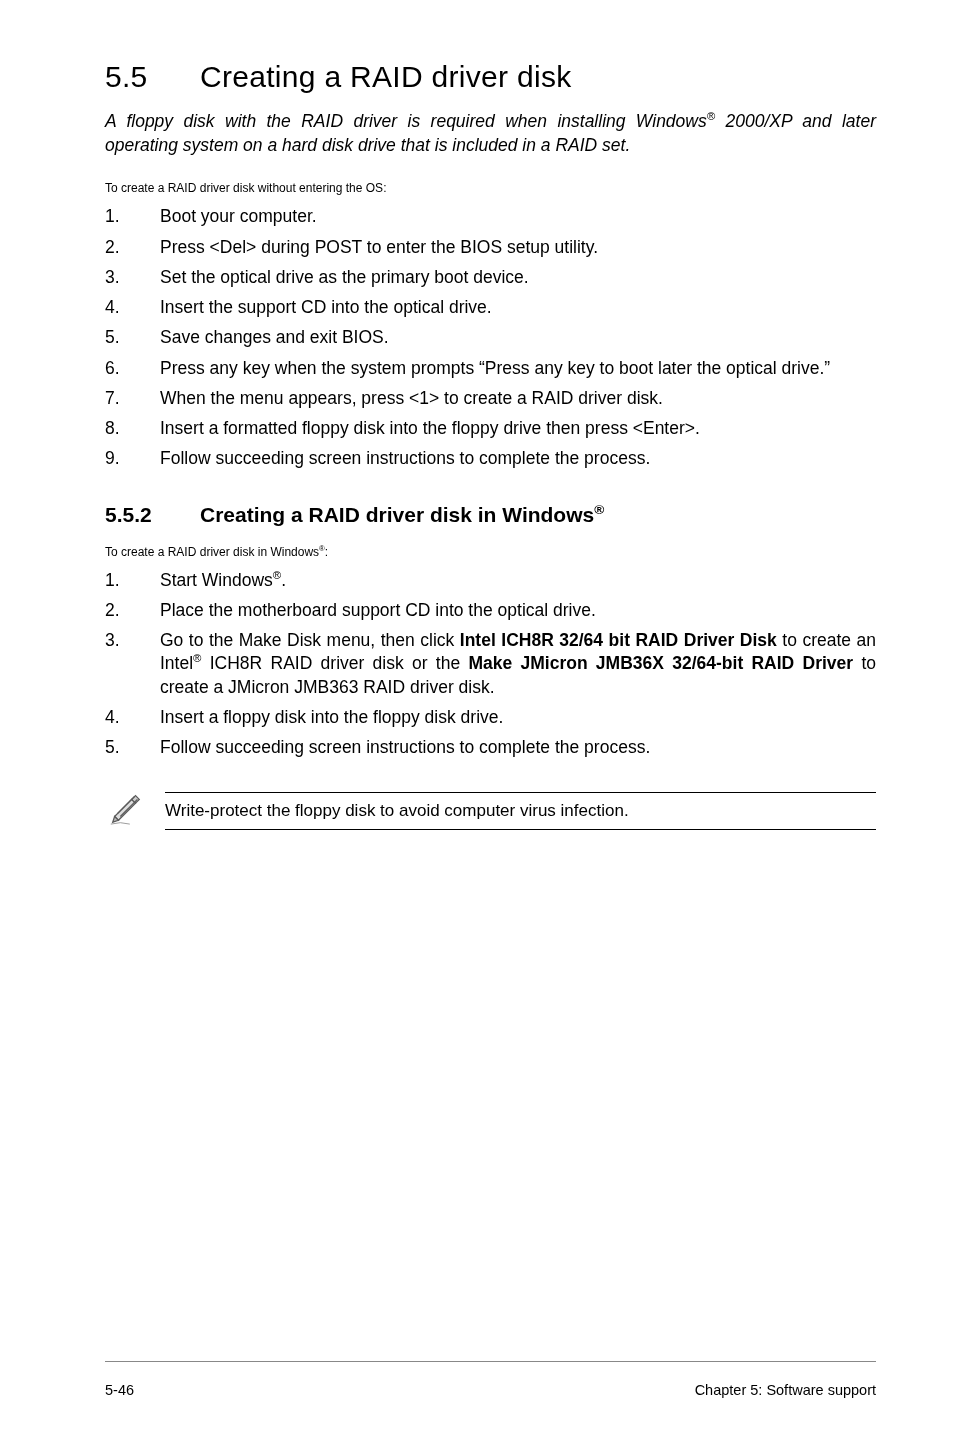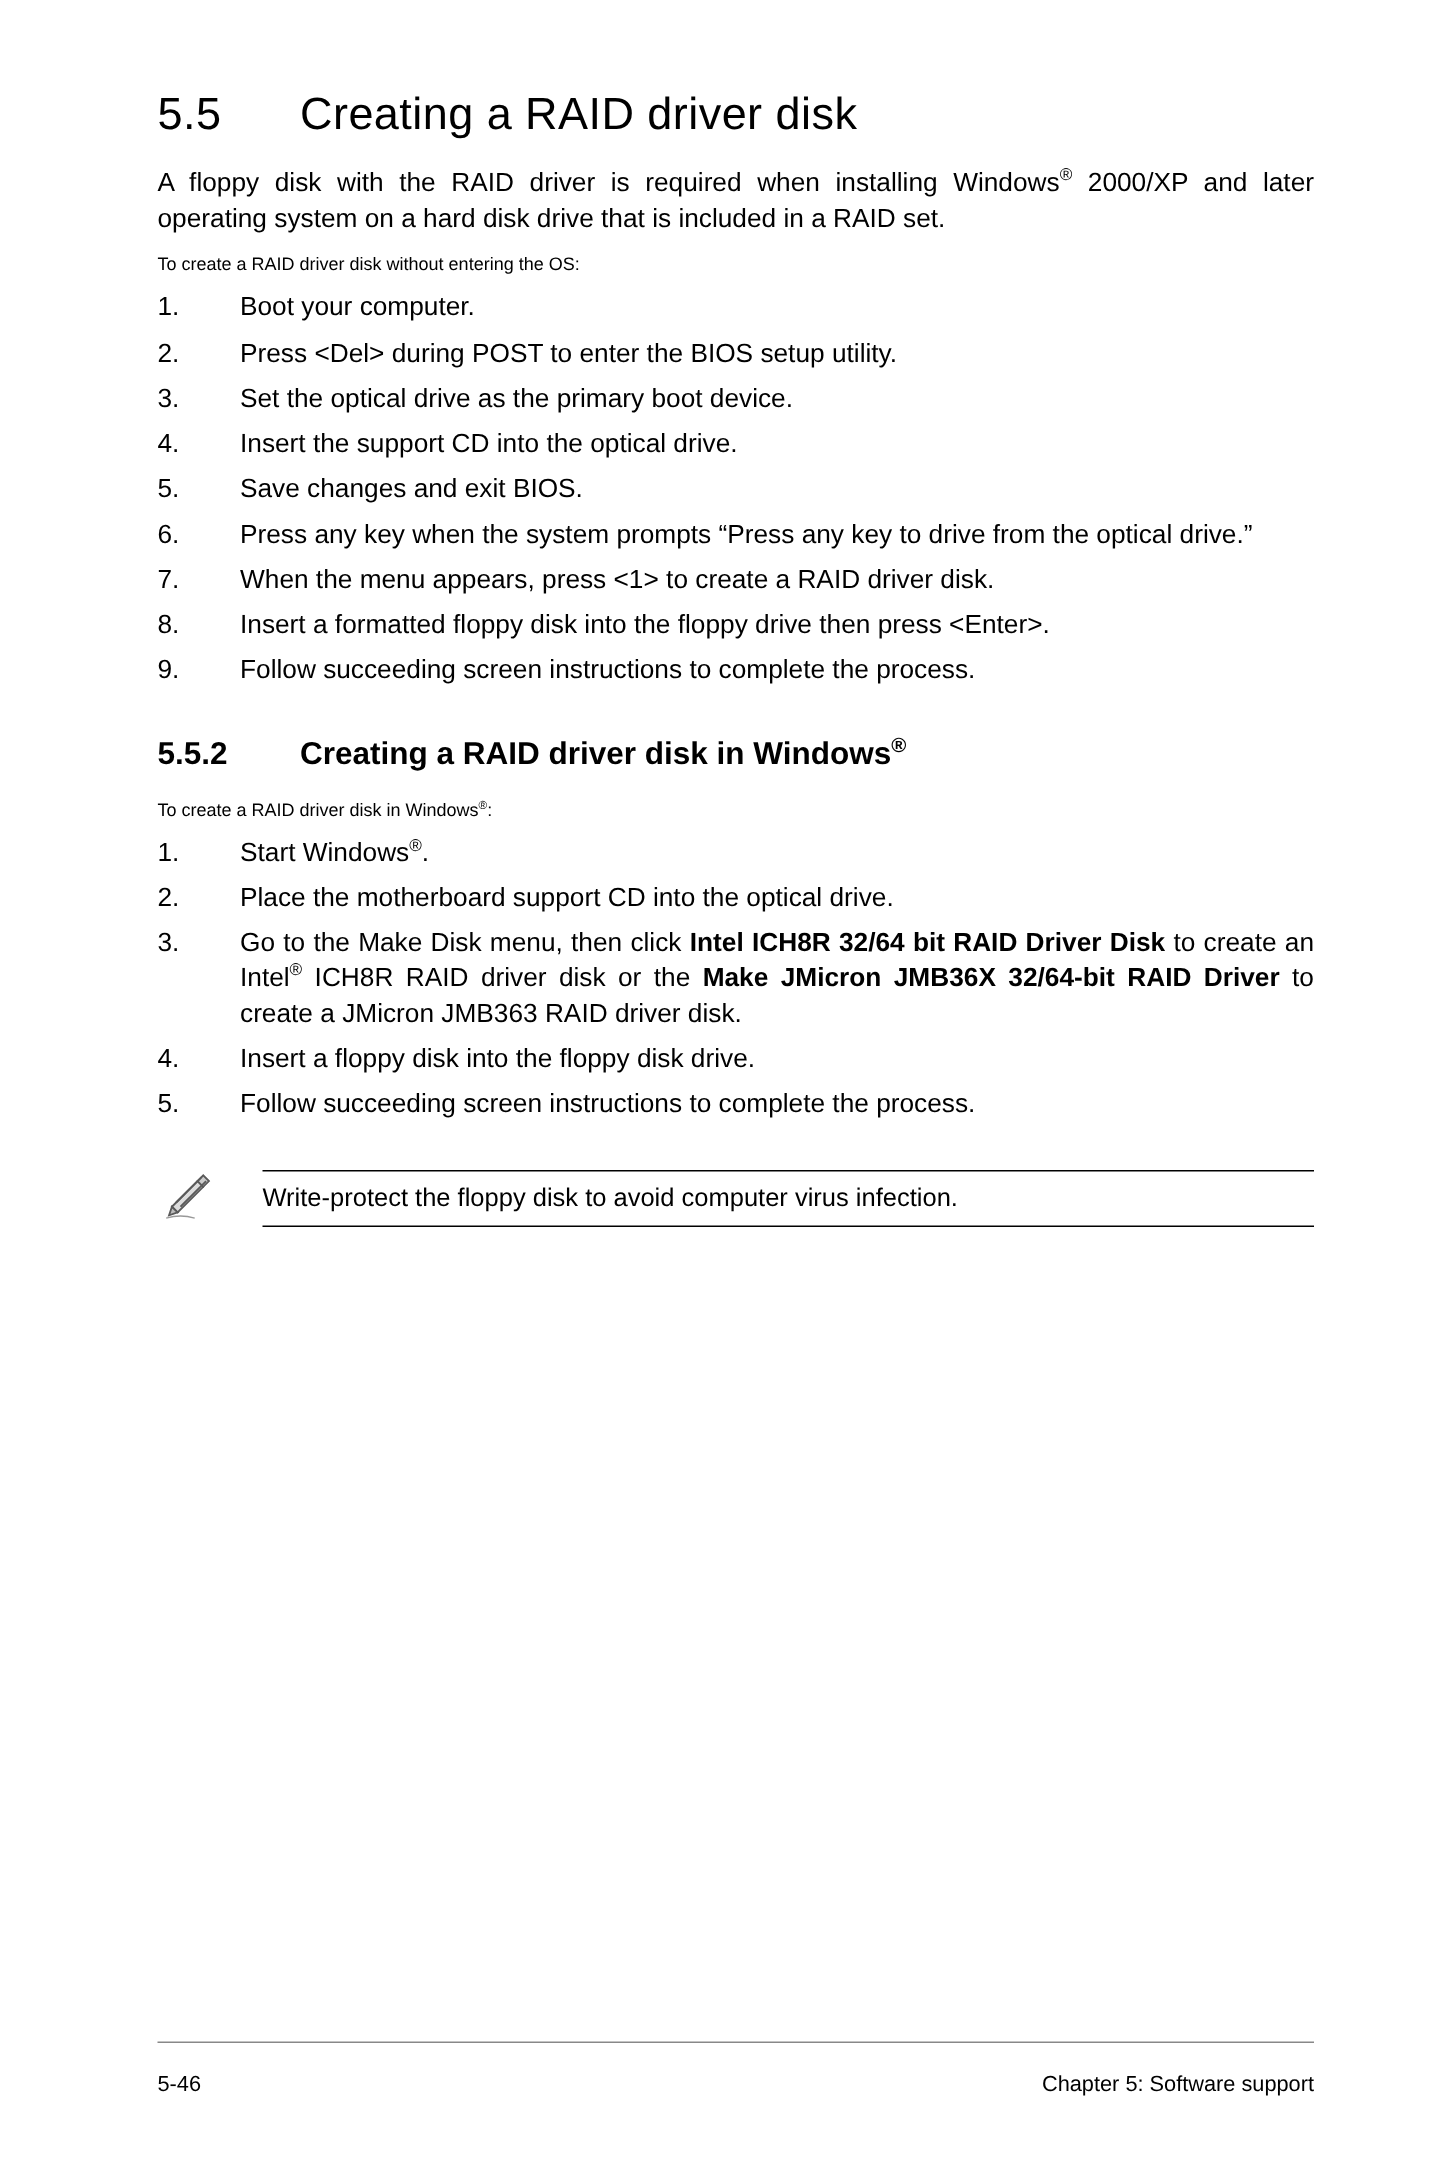--- a/index.html
+++ b/index.html
@@ -28,21 +28,22 @@
       letter-spacing: 0.3px;
     }
     h1 .num {
       display: inline-block;
       width: 95px;
     }
     .intro {
       font-size: 17.5px;
       line-height: 1.35;
       text-align: justify;
-      margin-bottom: 12px;
+      margin-bottom: 24px;
+      font-style: italic;
     }
     h2 {
       font-size: 21px;
       font-weight: bold;
       margin-bottom: 18px;
     }
     h2 .num {
       display: inline-block;
       width: 95px;
     }
@@ -84,21 +85,20 @@
       margin-top: 6px;
       padding-left: 2px;
     }
     .note-icon {
       width: 38px;
       flex: 0 0 38px;
       margin-top: -4px;
     }
     .note-body {
       flex: 1;
-      margin-left: 10px;
     }
     .note-hr {
       border: none;
       border-top: 1px solid #000;
       margin: 0;
     }
     .note-text {
       font-size: 17px;
       padding: 8px 0;
     }
@@ -126,21 +126,21 @@
 
 
 <p class="subtitle">To create a RAID driver disk without entering the OS:</p>
 
 <ol>
   <li>Boot your computer.</li>
   <li>Press &lt;Del&gt; during POST to enter the BIOS setup utility.</li>
   <li>Set the optical drive as the primary boot device.</li>
   <li>Insert the support CD into the optical drive.</li>
   <li>Save changes and exit BIOS.</li>
-  <li>Press any key when the system prompts “Press any key to drive from the optical drive.”</li>
+  <li>Press any key when the system prompts “Press any key to boot later the optical drive.”</li>
   <li>When the menu appears, press &lt;1&gt; to create a RAID driver disk.</li>
   <li>Insert a formatted floppy disk into the floppy drive then press &lt;Enter&gt;.</li>
   <li>Follow succeeding screen instructions to complete the process.</li>
 </ol>
 
 <div class="section2">
 <h2>
   <span class="num">5.5.2</span><span>Creating a RAID driver disk in Windows</span><sup>®</sup>
 </h2>
 

